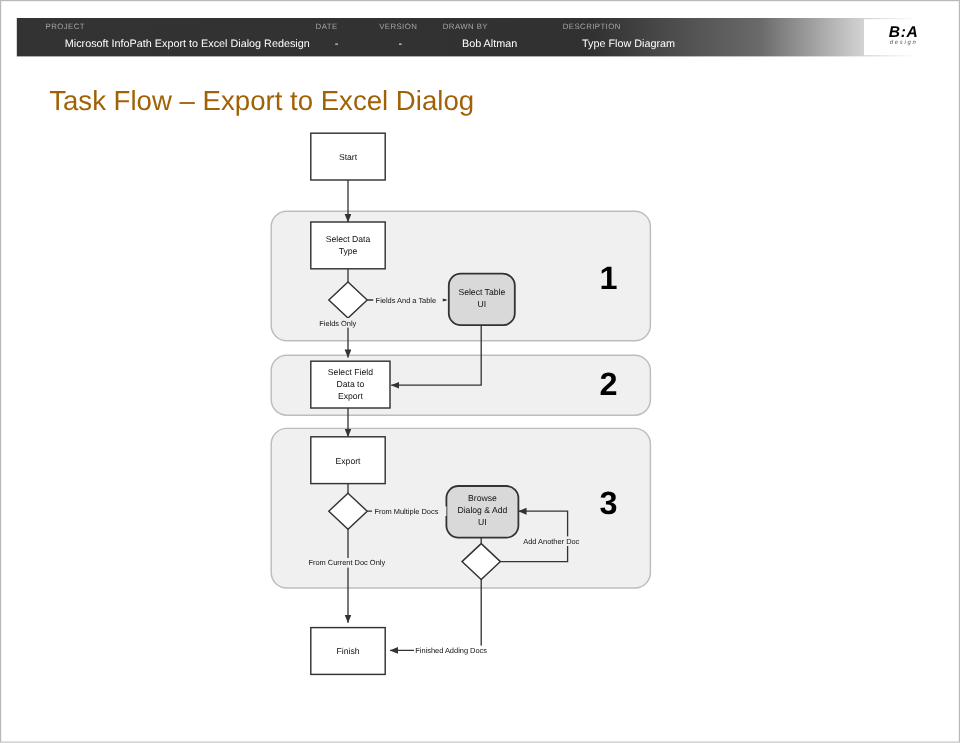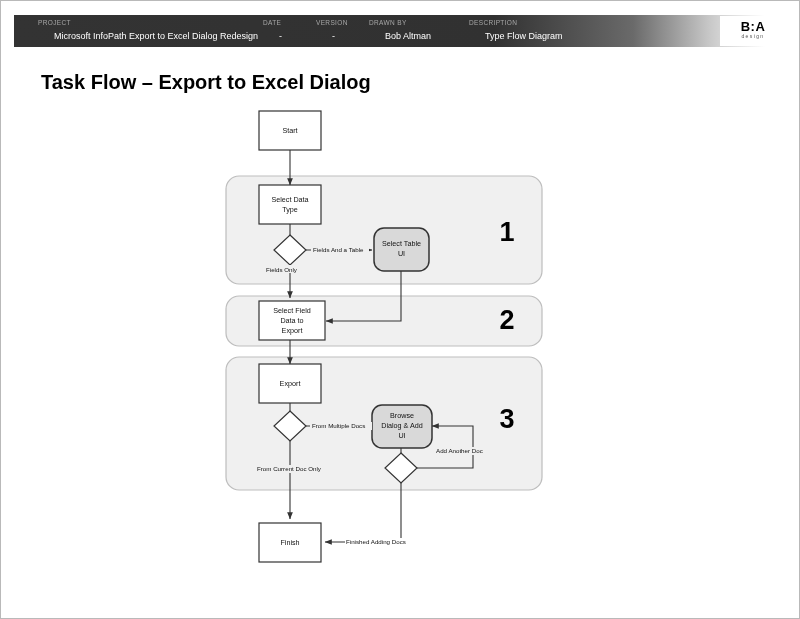--- a/index.html
+++ b/index.html
@@ -62,20 +62,21 @@
 
   
   #logo {
     position: absolute;
     right: 2px;
     top: 1px;
     width: 66px;
     height: 30px;
     background: #ffffff;
     text-align: center;
+    font-style: italic;
   }
   #logo-mark {
     margin-top: 4px;
     font-size: 13px;
     font-weight: bold;
     letter-spacing: 0.5px;
     color: #000000;
     font-family: "Liberation Sans", sans-serif;
     line-height: 13px;
   }
@@ -85,25 +86,24 @@
     color: #555555;
     font-family: "Liberation Sans", sans-serif;
     line-height: 7px;
   }
 
   
   #page-title {
     position: absolute;
     left: 40px;
     top: 70px;
-    font-size: 20px;
-    color: #000000;
+    font-size: 23px;
+    color: #a16207;
     font-family: "Liberation Sans", sans-serif;
     white-space: nowrap;
-    font-weight: bold;
   }
 
   
   #diagram {
     position: absolute;
     left: 0;
     top: 0;
     width: 800px;
     height: 619px;
   }

